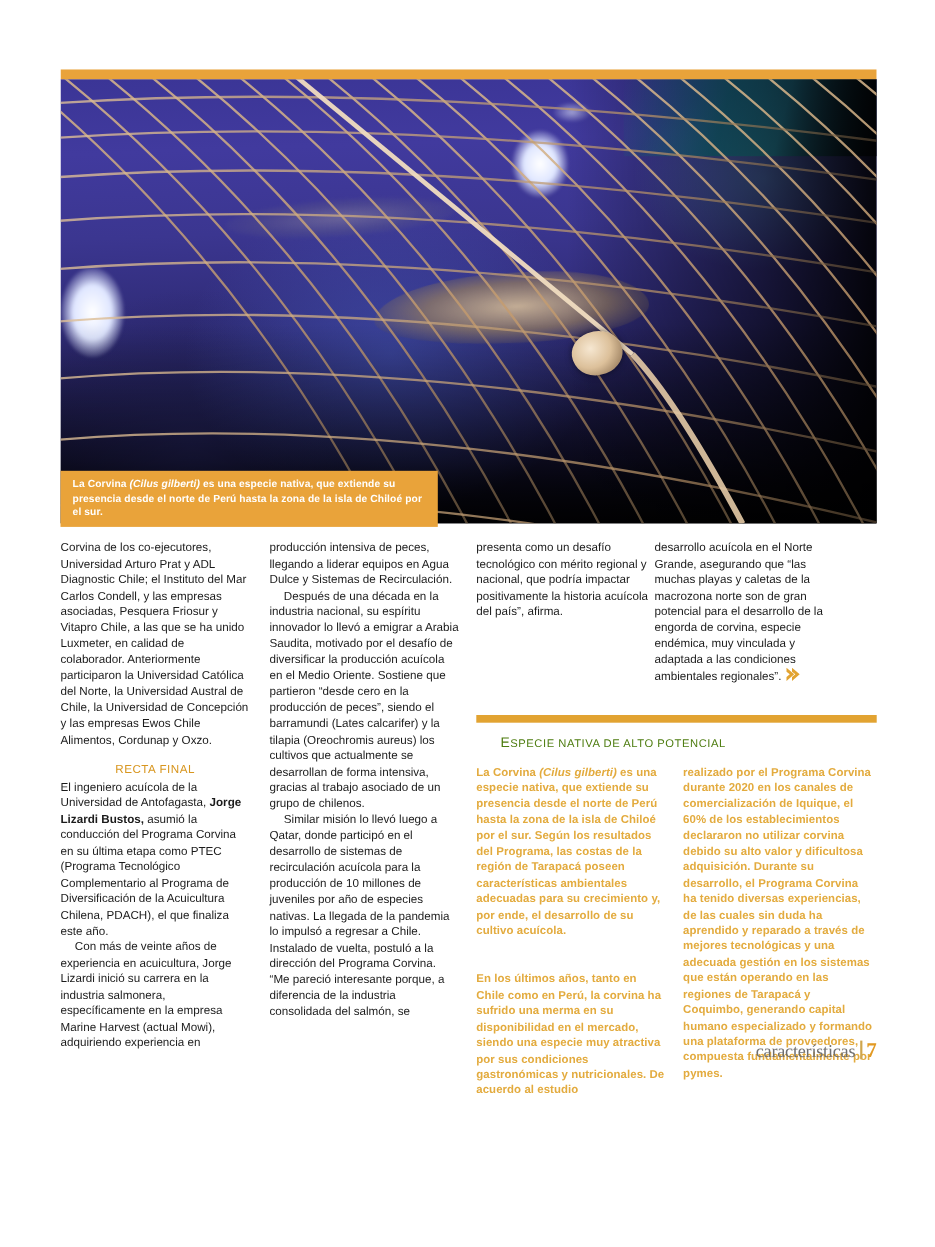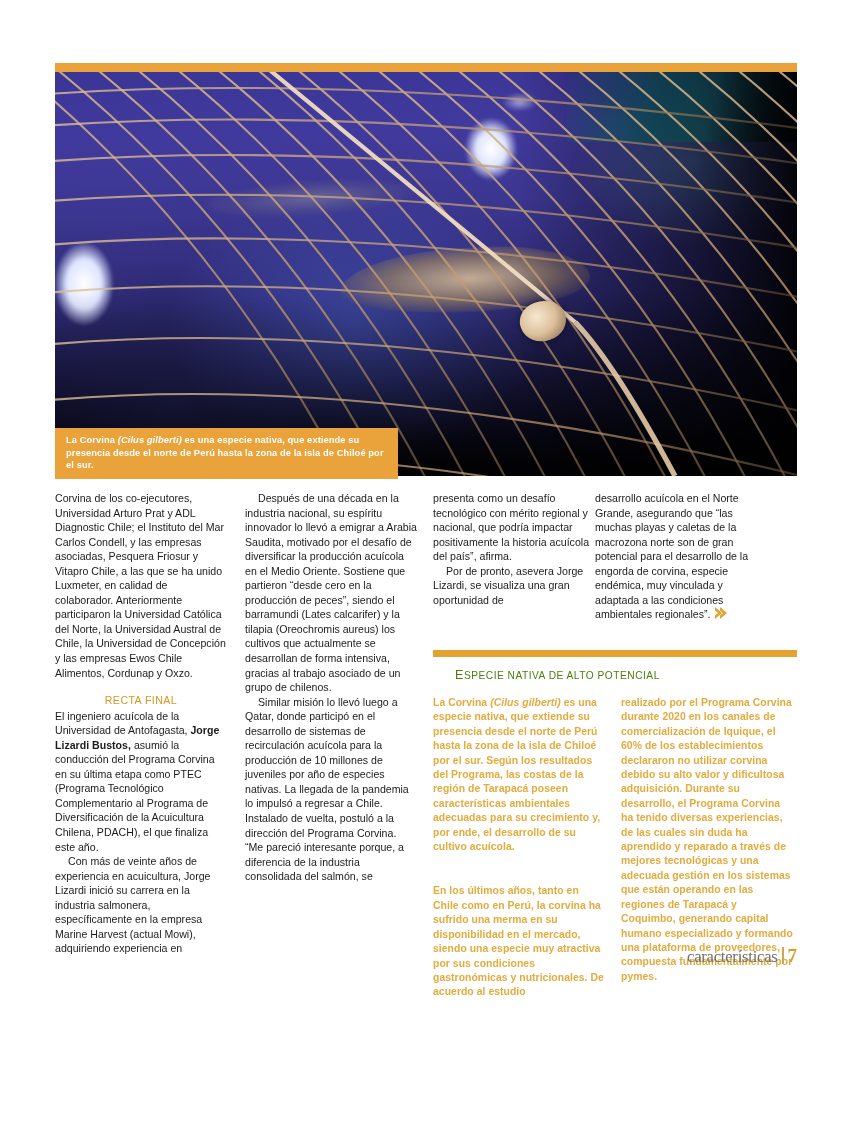--- a/index.html
+++ b/index.html
@@ -253,31 +253,31 @@
         <div class="recta">RECTA FINAL</div>
         <p>
           <span>El ingeniero acuícola de la Universidad de Antofagasta, </span><span class="bd">Jorge Lizardi Bustos,</span><span> asumió la conducción del Programa Corvina en su última etapa como PTEC (Programa Tecnológico Complementario al Programa de Diversificación de la Acuicultura Chilena, PDACH), el que finaliza este año.</span>
         </p>
         <p class="ind">Con más de veinte años de experiencia en acuicultura, Jorge Lizardi inició su carrera en la industria salmonera, específicamente en la empresa Marine Harvest (actual Mowi), adquiriendo experiencia en</p>
       </div>
     </div>
 
     <div class="col c2">
       <div class="body-text">
+        <p>producción intensiva de peces, llegando a liderar equipos en Agua Dulce y Sistemas de Recirculación.</p>
         <p class="ind">
           <span>Después de una década en la industria nacional, su espíritu innovador lo llevó a emigrar a Arabia Saudita, motivado por el desafío de diversificar la producción acuícola en el Medio Oriente. Sostiene que partieron “desde cero en la producción de peces”, siendo el barramundi </span><span class="it">(Lates calcarifer)</span><span> y la tilapia </span><span class="it">(Oreochromis aureus)</span><span> los cultivos que actualmente se desarrollan de forma intensiva, gracias al trabajo asociado de un grupo de chilenos.</span>
         </p>
         <p class="ind">Similar misión lo llevó luego a Qatar, donde participó en el desarrollo de sistemas de recirculación acuícola para la producción de 10 millones de juveniles por año de especies nativas. La llegada de la pandemia lo impulsó a regresar a Chile. Instalado de vuelta, postuló a la dirección del Programa Corvina. “Me pareció interesante porque, a diferencia de la industria consolidada del salmón, se</p>
       </div>
     </div>
 
     <div class="col c3">
       <div class="body-text">
         <p>presenta como un desafío tecnológico con mérito regional y nacional, que podría impactar positivamente la historia acuícola del país”, afirma.</p>
-        <p class="ind">Por de pronto, asevera Jorge Lizardi, se visualiza una gran oportunidad de</p>
       </div>
     </div>
 
     <div class="col c4">
       <div class="body-text">
         <p><span>desarrollo acuícola en el Norte Grande, asegurando que “las muchas playas y caletas de la macrozona norte son de gran potencial para el desarrollo de la engorda de corvina, especie endémica, muy vinculada y adaptada a las condiciones ambientales regionales”.</span><span class="arrow-inline"><svg width="14" height="12" viewBox="0 0 14 12">
                 <path d="M1,0 L8,6 L1,12 L1,8.4 L4,6 L1,3.6 Z" fill="#e2a331"></path>
                 <path d="M6,0 L13,6 L6,12 L6,8.4 L9,6 L6,3.6 Z" fill="#e2a331"></path>
               </svg></span></p>
       </div>

